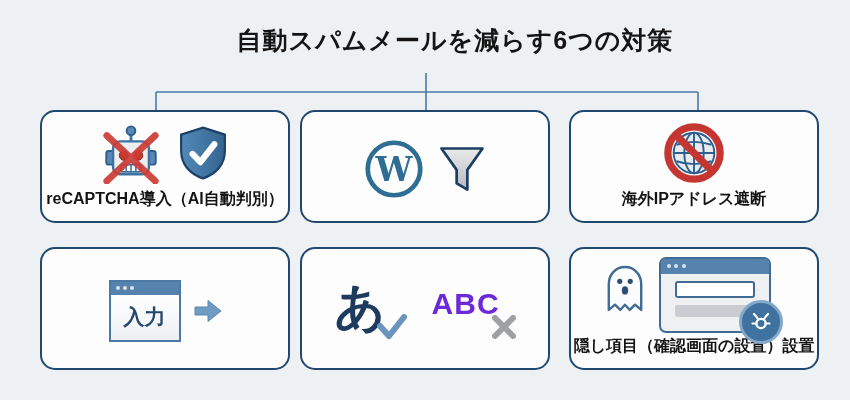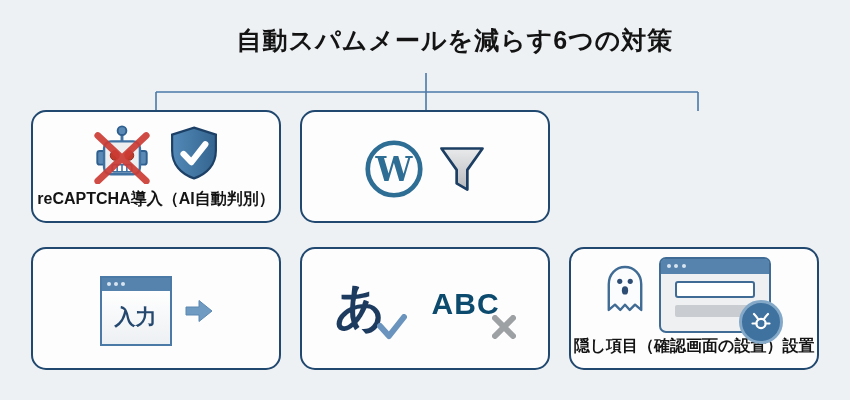--- a/index.html
+++ b/index.html
@@ -5,36 +5,36 @@
   html,body{margin:0;padding:0;}
   .canvas{position:relative;width:850px;height:400px;background:#eef1f4;
     font-family:"Liberation Sans","DejaVu Sans",sans-serif;overflow:hidden;}
   .title{position:absolute;top:24px;left:0;width:100%;text-align:center;
     font-size:25px;font-weight:bold;color:#141414;letter-spacing:1px;margin:0;padding-left:30px;}
   .connector{position:absolute;left:0;top:0;}
   .card{position:absolute;width:250px;background:#fdfdfe;border:2px solid #21486f;
     border-radius:15px;display:flex;flex-direction:column;align-items:center;
     box-sizing:border-box;}
   .r1{top:110px;height:113px}.r2{top:247px;height:123px}
-  .col1{left:31px}.col2{left:300px}.col3{left:569px}
+  .col1{left:40px}.col2{left:300px}.col3{left:569px}
   .icons{flex:1;display:flex;align-items:center;justify-content:center;gap:13px;padding-top:4px;}
   .label{font-size:16px;font-weight:bold;color:#141414;margin-bottom:11px;white-space:nowrap;}
   
-  .mini-window{width:72px;height:70px;border:2px solid #4a7aa5;border-radius:0;
+  .mini-window{width:72px;height:62px;border:2px solid #4a7aa5;border-radius:0;
     background:#fafbfc;overflow:hidden;box-sizing:border-box;}
   .win-bar{height:13px;background:#5583ad;display:flex;align-items:center;gap:3px;padding-left:5px;}
   .win-dot{width:4px;height:4px;border-radius:50%;background:#d8e5f0;}
   .win-body{height:calc(100% - 13px);display:flex;align-items:center;justify-content:center;
     font-size:21px;font-weight:bold;color:#25486e;background:linear-gradient(#ffffff,#edf0f3);}
   
   .hira-group{display:flex;align-items:flex-start;}
   .big-a{font-size:50px;font-weight:bold;color:#1d3a5f;line-height:1;}
   .check-svg{margin-left:-9px;margin-top:32px;}
   .abc-group{display:flex;align-items:flex-start;margin-left:12px;margin-top:6px;}
-  .abc{font-size:30px;font-weight:bold;color:#0c4a6e;letter-spacing:1px;line-height:1;}
+  .abc{font-size:30px;font-weight:bold;color:#6d28d9;letter-spacing:1px;line-height:1;}
   .x-svg{margin-left:-8px;margin-top:26px;}
   
   .hp-window{position:relative;width:112px;height:76px;border:2.5px solid #3f6b94;border-radius:7px;
     background:#eef0f2;box-sizing:border-box;margin-right:14px;}
   .hp-bar{height:15px;background:#5583ad;border-radius:4px 4px 0 0;display:flex;align-items:center;
     gap:3.5px;padding-left:6px;}
   .hp-input{width:80px;height:17px;background:#ffffff;border:2px solid #3f6b94;border-radius:3px;
     margin:7px auto 0;box-sizing:border-box;}
   .hp-gray{width:80px;height:12px;background:#c9ccd0;border-radius:2px;margin:7px auto 0;}
   .hp-badge{position:absolute;right:-14px;bottom:-13px;width:38px;height:38px;border-radius:50%;
@@ -90,20 +90,34 @@
           <linearGradient id="fng" x1="0" y1="0" x2="0" y2="1">
             <stop offset="0" stop-color="#e9eaeb"></stop>
               <stop offset="1" stop-color="#b6b9bd"></stop>
           </linearGradient>
         </defs>
         <path d="M5 7 H51 L34 31 V53 L22 46 V31 Z" fill="url(#fng)" stroke="#1d3e63" stroke-width="3" stroke-linejoin="round"></path>
       </svg>
     </div>
   </div>
 
+  <div class="card r1 col3">
+    <div class="icons">
+      <svg width="62" height="62" viewBox="0 0 64 64">
+        <circle cx="32" cy="32" r="21" fill="#e9ebec" stroke="#2e5f8f" stroke-width="2"></circle>
+        <ellipse cx="32" cy="32" rx="10" ry="21" fill="none" stroke="#2e5f8f" stroke-width="2"></ellipse>
+        <line x1="11" y1="32" x2="53" y2="32" stroke="#2e5f8f" stroke-width="2"></line>
+        <path d="M14 23.5 Q32 17.5 50 23.5 M14 40.5 Q32 46.5 50 40.5" fill="none" stroke="#2e5f8f" stroke-width="2"></path>
+        <line x1="32" y1="11" x2="32" y2="53" stroke="#2e5f8f" stroke-width="2"></line>
+        <circle cx="32" cy="32" r="27" fill="none" stroke="#c4362f" stroke-width="7.5"></circle>
+        <line x1="13.5" y1="13.5" x2="50.5" y2="50.5" stroke="#c4362f" stroke-width="7.5"></line>
+      </svg>
+    </div>
+    <div class="label">海外IPアドレス遮断</div>
+  </div>
 
   <div class="card r2 col1">
     <div class="icons">
       <div class="mini-window">
         <div class="win-bar">
           <span class="win-dot"></span>
           <span class="win-dot"></span>
           <span class="win-dot"></span>
         </div>
         <div class="win-body">入力</div>

